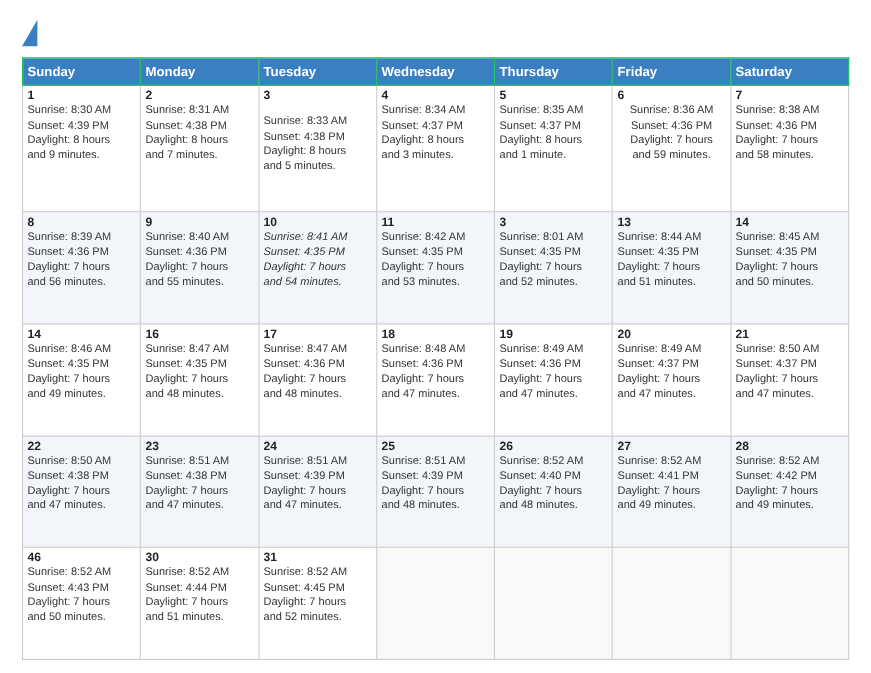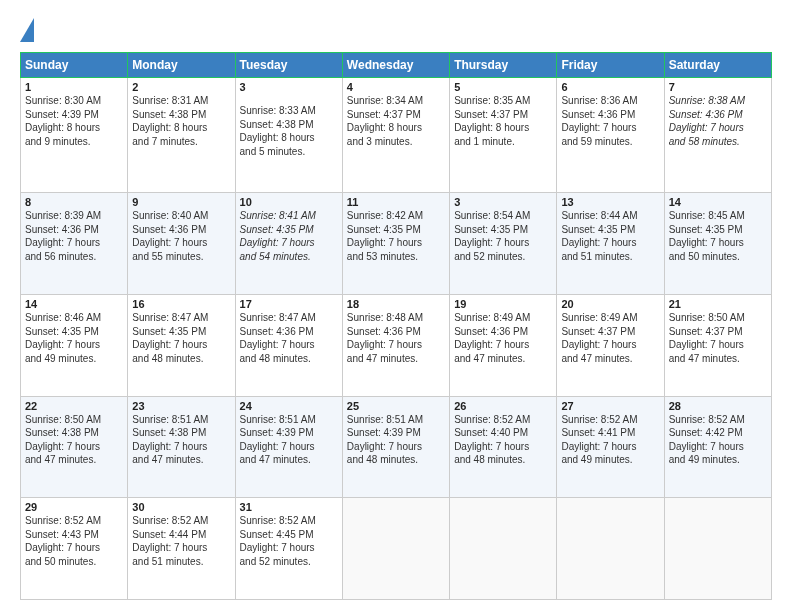--- a/index.html
+++ b/index.html
@@ -160,28 +160,28 @@
           </td>
           <td>
             <span class="day-num">5</span>
             <div class="cell-text" style="white-space: pre-line;">Sunrise: 8:35 AM
 Sunset: 4:37 PM
 Daylight: 8 hours
 and 1 minute.</div>
           </td>
           <td>
             <span class="day-num">6</span>
-            <div class="cell-text" style="white-space: pre-line;">Sunrise: 8:36 AM
+            <div class="cell-text" style="white-space: pre-line; text-align: center;">Sunrise: 8:36 AM
 Sunset: 4:36 PM
 Daylight: 7 hours
 and 59 minutes.</div>
           </td>
           <td>
             <span class="day-num">7</span>
-            <div class="cell-text" style="white-space: pre-line; font-style: italic;">Sunrise: 8:38 AM
+            <div class="cell-text" style="white-space: pre-line;">Sunrise: 8:38 AM
 Sunset: 4:36 PM
 Daylight: 7 hours
 and 58 minutes.</div>
           </td>
         </tr>
         <tr>
           <td>
             <span class="day-num">8</span>
             <div class="cell-text" style="white-space: pre-line;">Sunrise: 8:39 AM
 Sunset: 4:36 PM
@@ -204,21 +204,21 @@
           </td>
           <td>
             <span class="day-num">11</span>
             <div class="cell-text" style="white-space: pre-line;">Sunrise: 8:42 AM
 Sunset: 4:35 PM
 Daylight: 7 hours
 and 53 minutes.</div>
           </td>
           <td>
             <span class="day-num">3</span>
-            <div class="cell-text" style="white-space: pre-line;">Sunrise: 8:54 AM
+            <div class="cell-text" style="white-space: pre-line;">Sunrise: 8:01 AM
 Sunset: 4:35 PM
 Daylight: 7 hours
 and 52 minutes.</div>
           </td>
           <td>
             <span class="day-num">13</span>
             <div class="cell-text" style="white-space: pre-line;">Sunrise: 8:44 AM
 Sunset: 4:35 PM
 Daylight: 7 hours
 and 51 minutes.</div>
@@ -328,21 +328,21 @@
           <td>
             <span class="day-num">28</span>
             <div class="cell-text" style="white-space: pre-line;">Sunrise: 8:52 AM
 Sunset: 4:42 PM
 Daylight: 7 hours
 and 49 minutes.</div>
           </td>
         </tr>
         <tr>
           <td>
-            <span class="day-num">29</span>
+            <span class="day-num">46</span>
             <div class="cell-text" style="white-space: pre-line;">Sunrise: 8:52 AM
 Sunset: 4:43 PM
 Daylight: 7 hours
 and 50 minutes.</div>
           </td>
           <td>
             <span class="day-num">30</span>
             <div class="cell-text" style="white-space: pre-line;">Sunrise: 8:52 AM
 Sunset: 4:44 PM
 Daylight: 7 hours

